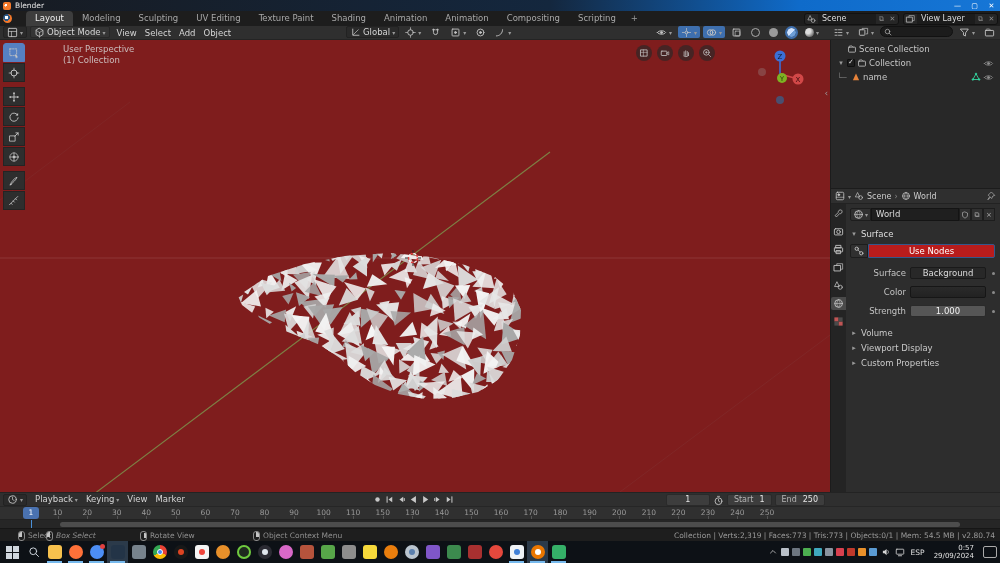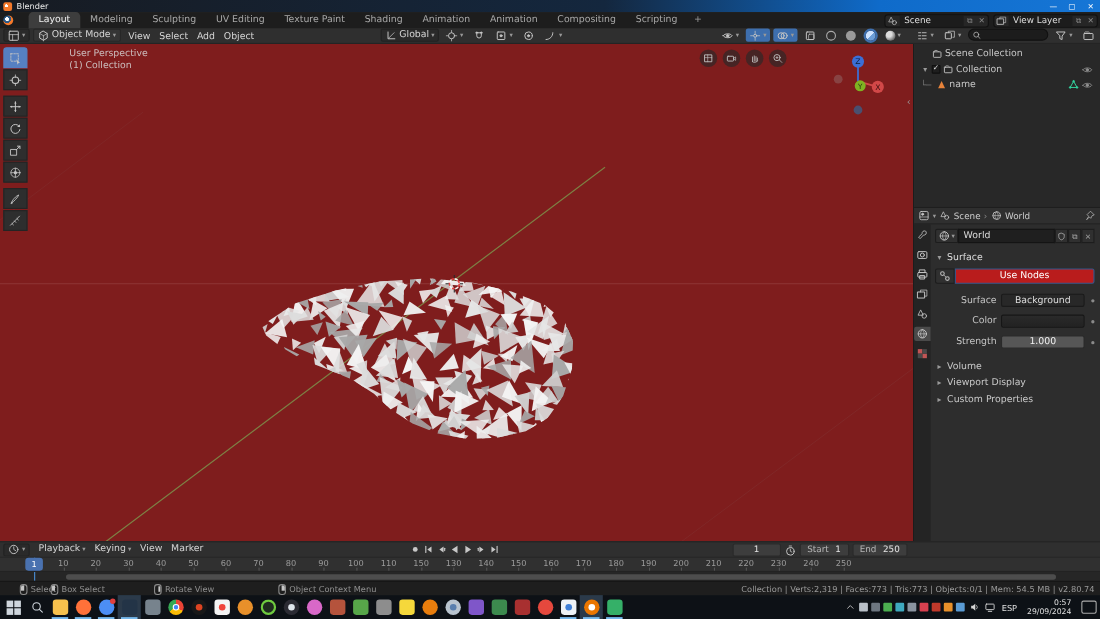--- a/index.html
+++ b/index.html
@@ -1080,21 +1080,21 @@
   </div>
 
   <div class="statusbar">
     <span id="hints">
         <span class="hint" style="left: 18px;">
           <span class="mouse left">
             <i></i>
           </span>
           <span>Select</span>
         </span>
-        <span class="hint" style="left: 46px;">
+        <span class="hint" style="left: 46px; font-style: italic;">
           <span class="mouse left">
             <i></i>
           </span>
           <span>Box Select</span>
         </span>
         <span class="hint" style="left: 140px;">
           <span class="mouse middle">
             <i></i>
           </span>
           <span>Rotate View</span>

